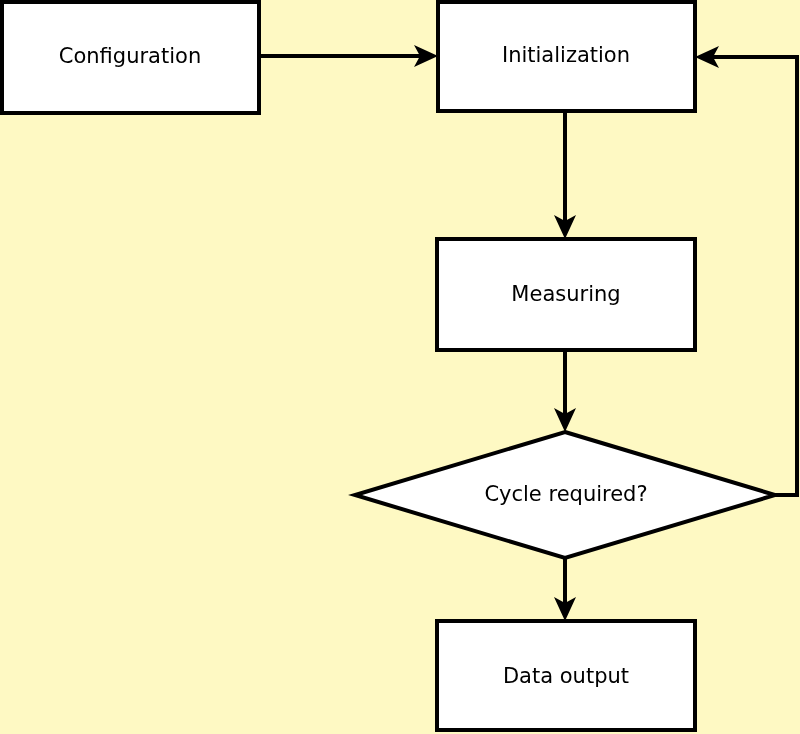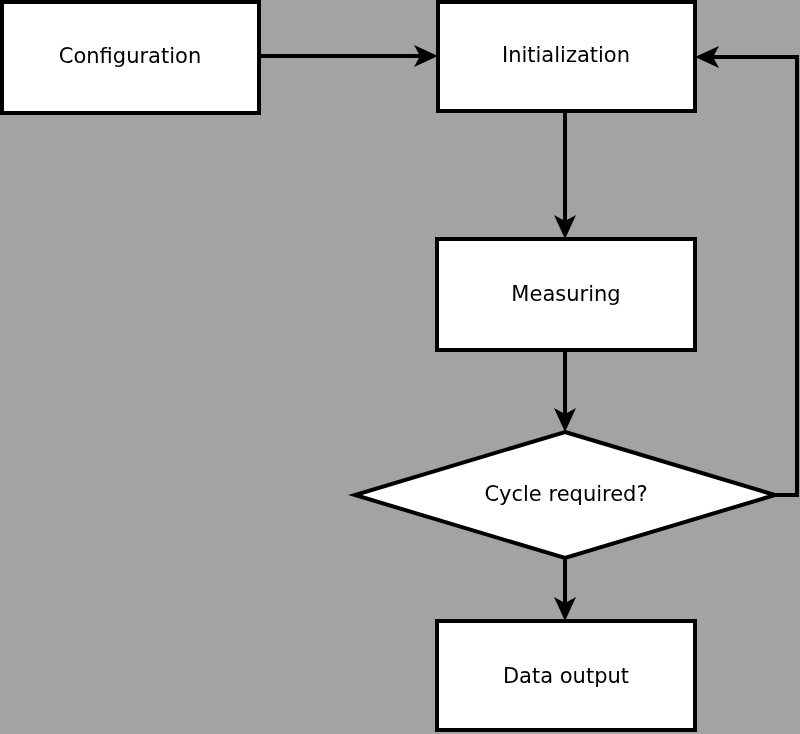--- a/index.html
+++ b/index.html
@@ -7,21 +7,21 @@
     padding: 0;
     background: #ffffff;
   }
   body {
     font-family: "DejaVu Sans", sans-serif;
   }
   #canvas {
     position: relative;
     width: 800px;
     height: 734px;
-    background: #a3a3a3;
+    background: #fef9c3;
     overflow: hidden;
   }
   #flow-svg {
     position: absolute;
     left: 0;
     top: 0;
     width: 800px;
     height: 734px;
   }
   .node-shape {

